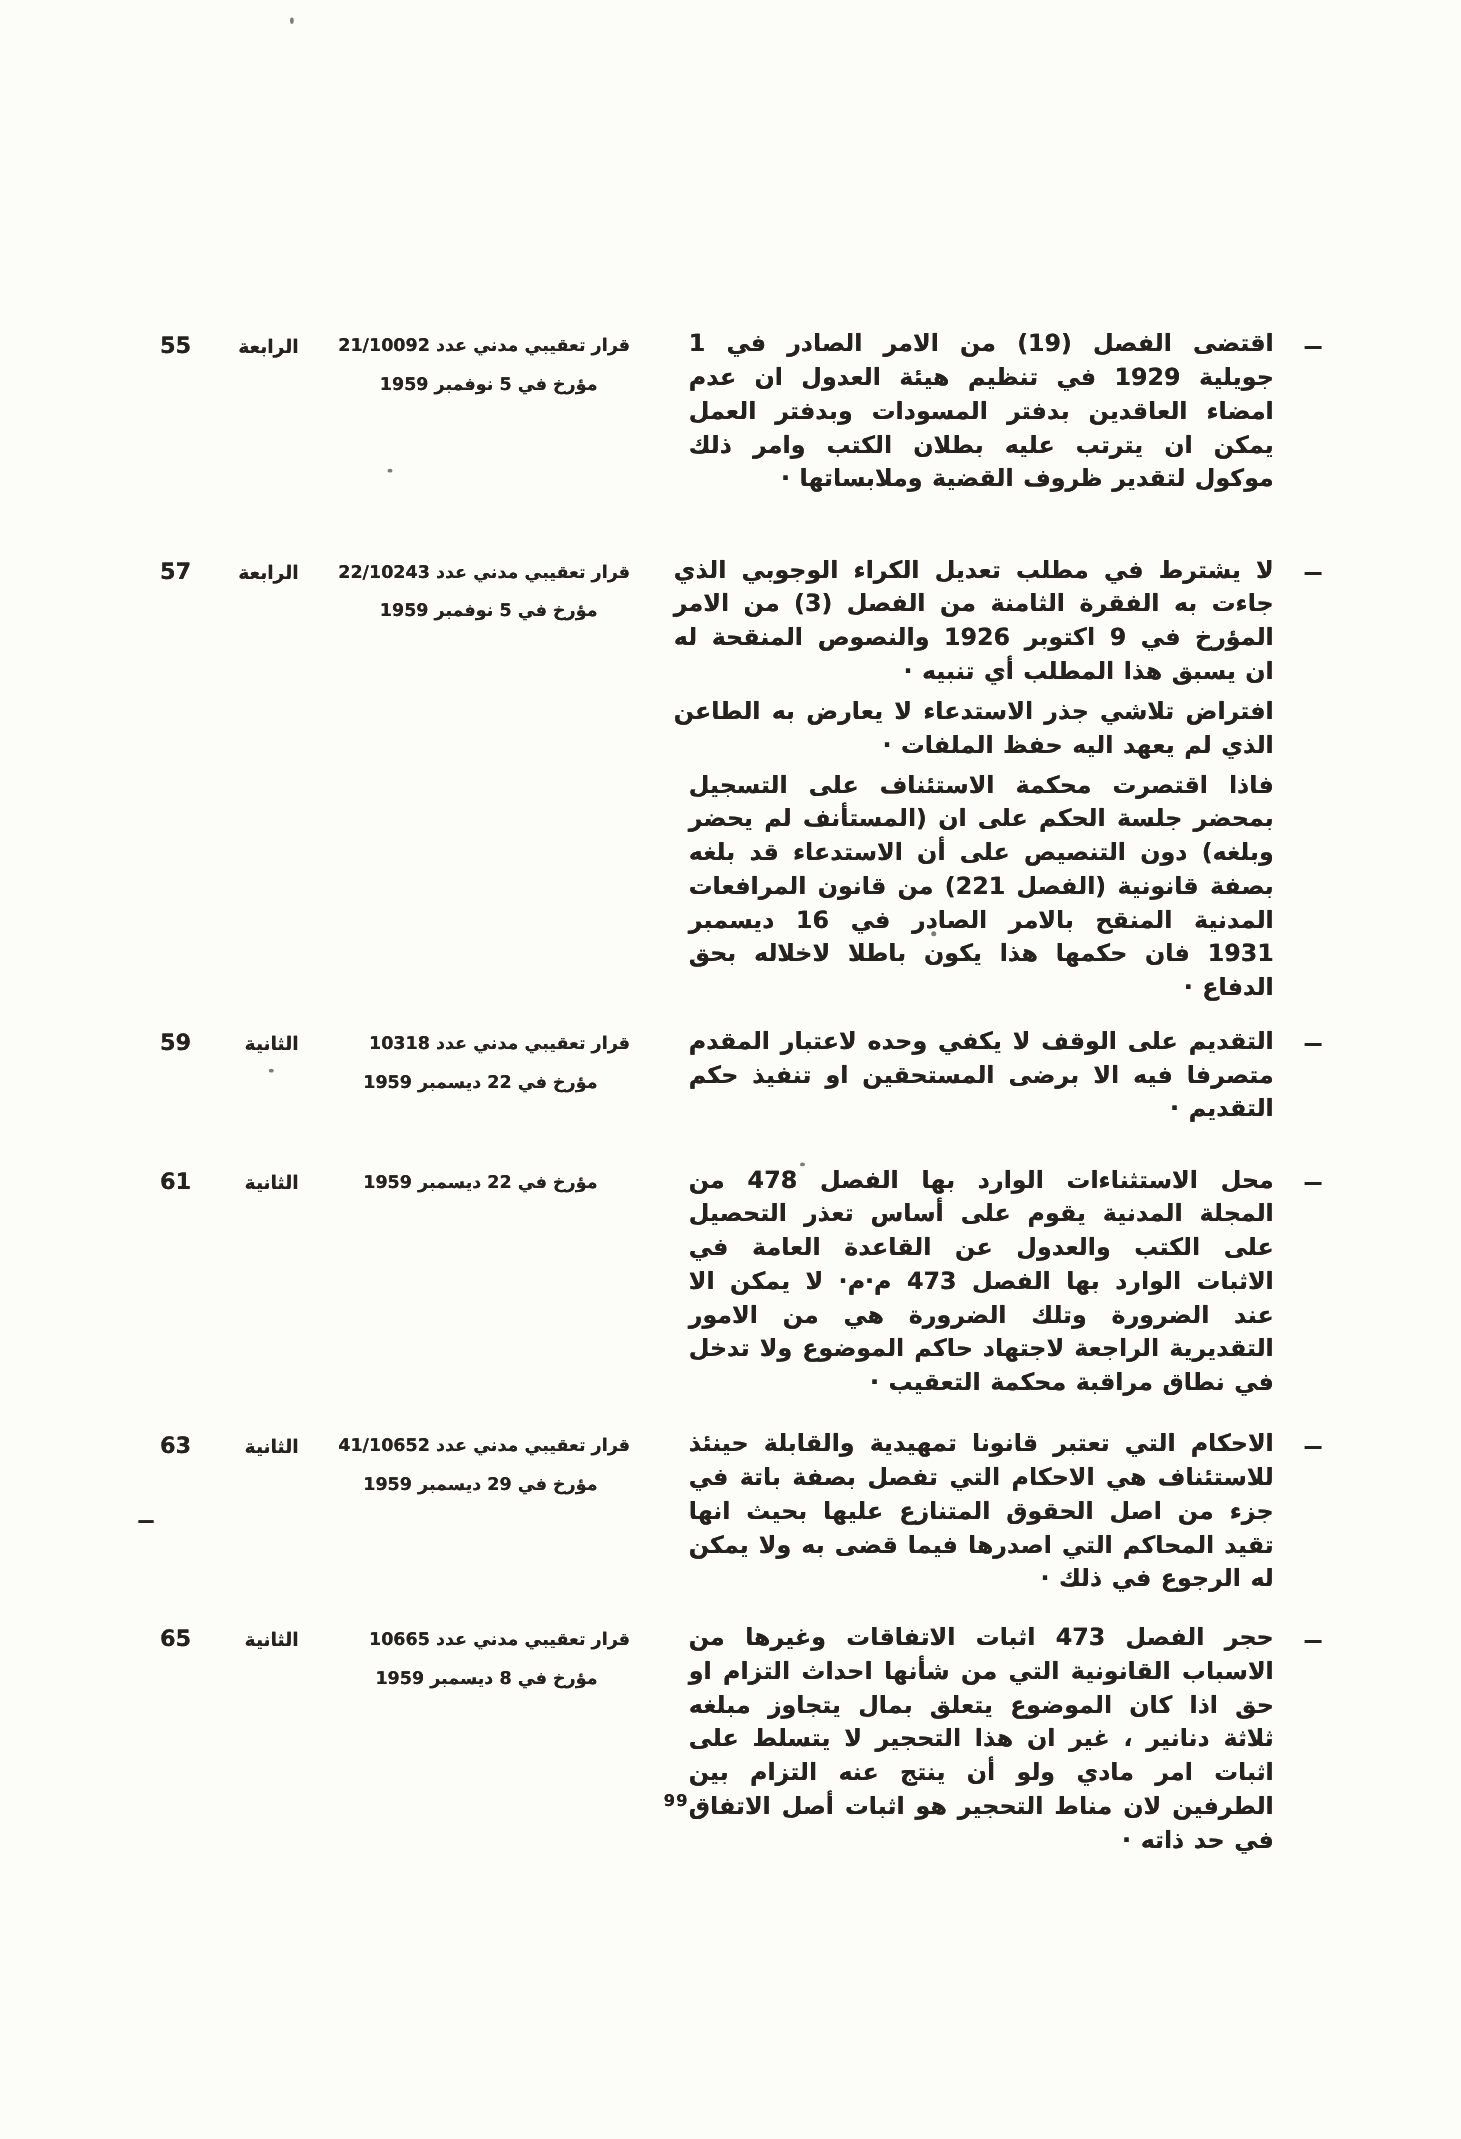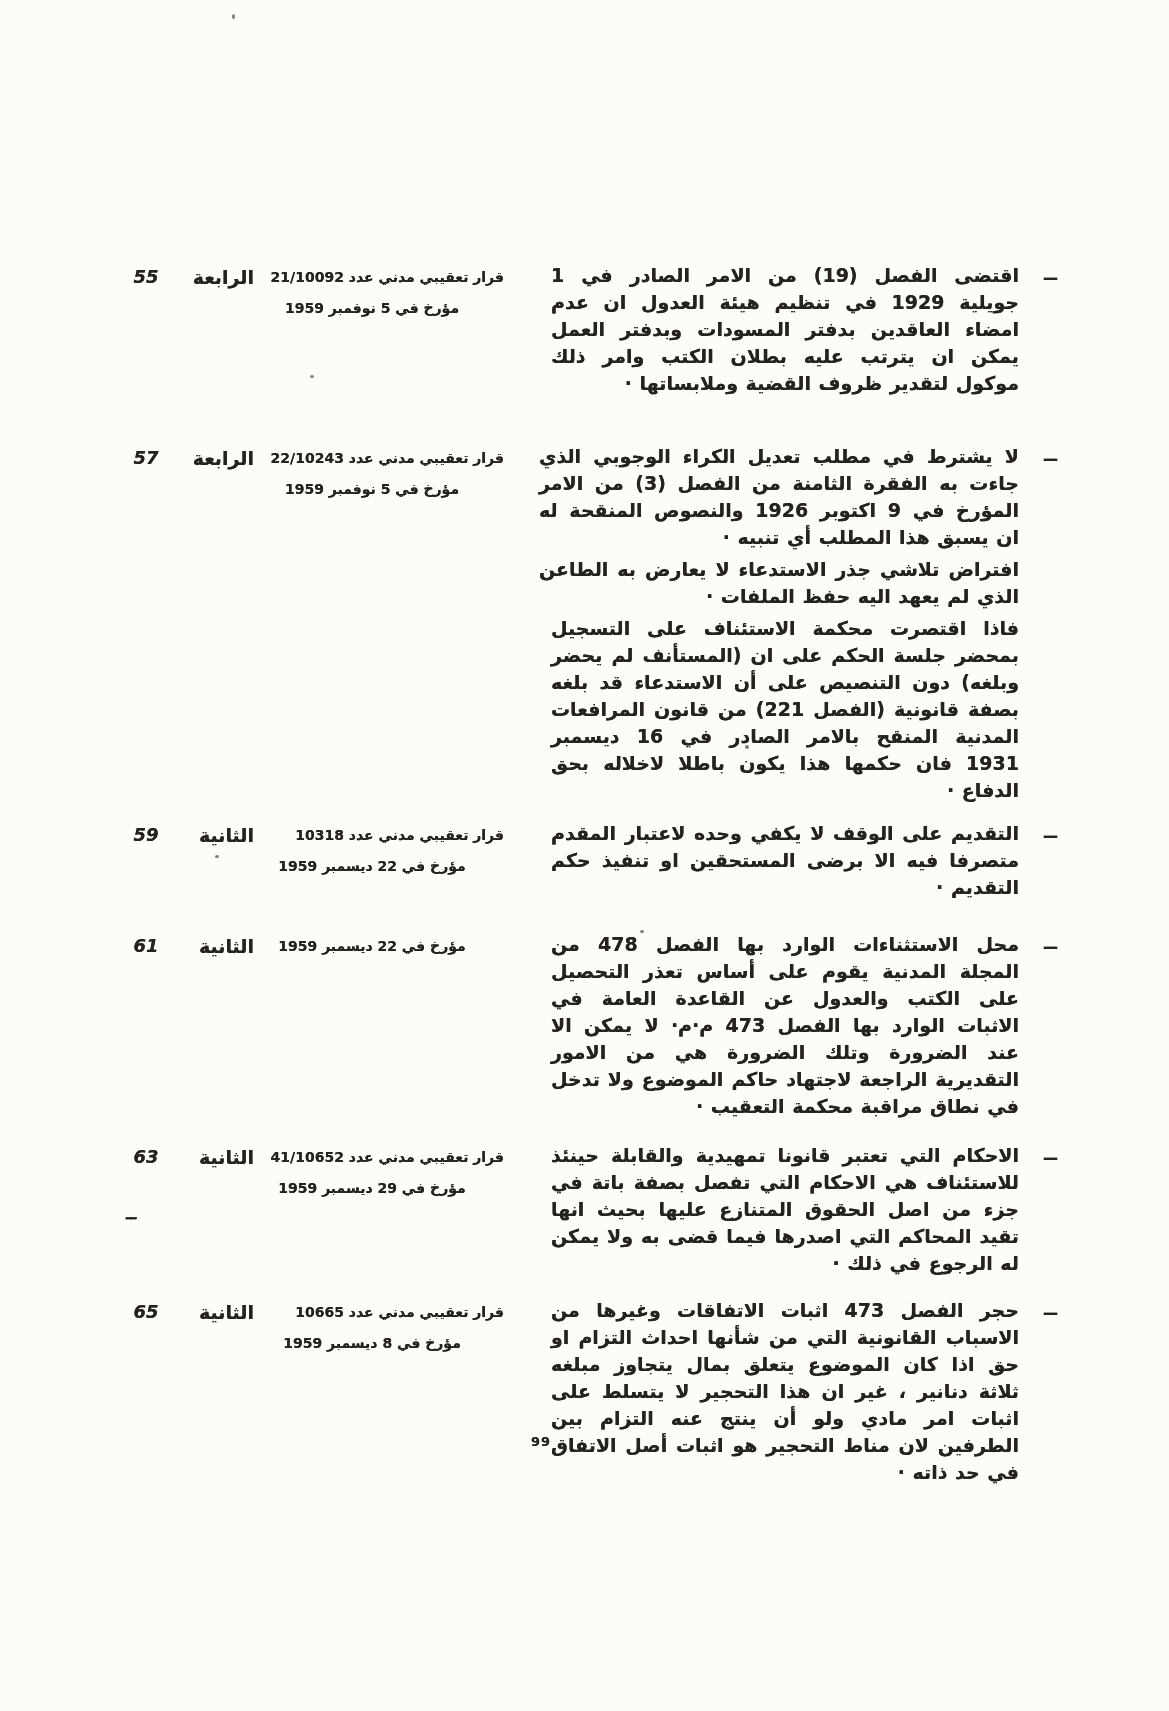--- a/index.html
+++ b/index.html
@@ -62,43 +62,42 @@
 
   .ref {
     flex: 0 0 auto;
     width: 238px;
     margin-right: 35px;
     text-align: right;
     font-size: 14px;
     line-height: 31px;
     text-shadow: 0 0 .5px rgba(30,28,24,.85);
   }
-  .ref .ref-date { margin-right: 26px; text-align: center; }
+  .ref .ref-date { margin-right: 26px; }
 
   .chamber {
     flex: 0 0 auto;
     width: 62px;
-    margin-right: 12px;
-    font-size: 19px;
+    margin-right: 27px;
+    font-size: 15px;
     line-height: 31px;
     text-align: right;
     text-shadow: 0 0 .5px rgba(30,28,24,.85);
   }
 
   .pagenum {
     flex: 0 0 auto;
     width: 44px;
     margin-right: 24px;
     font-size: 18px;
     line-height: 30px;
     direction: ltr;
-    text-align: center;
+    text-align: right;
     position: relative;
     text-shadow: 0 0 .5px rgba(30,28,24,.85);
-    font-style: italic;
   }
   .stray-dash {
     position: absolute;
     top: 56px;
     left: 2px;
     font-size: 17px;
   }
 
   .footer-page-number {
     position: absolute;

